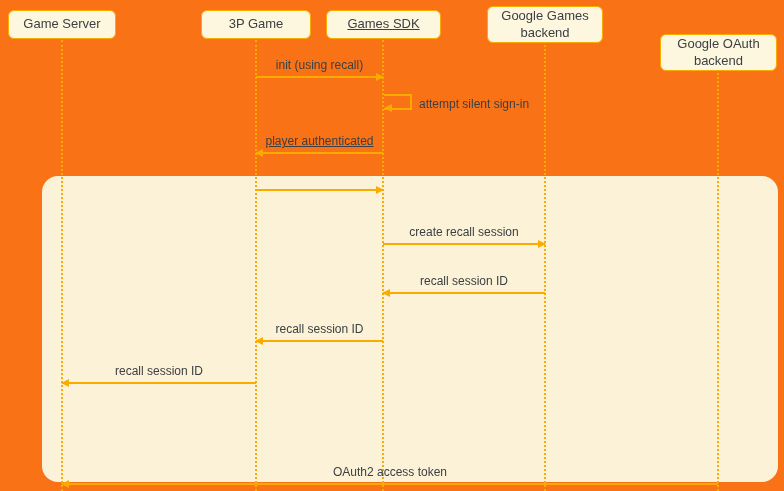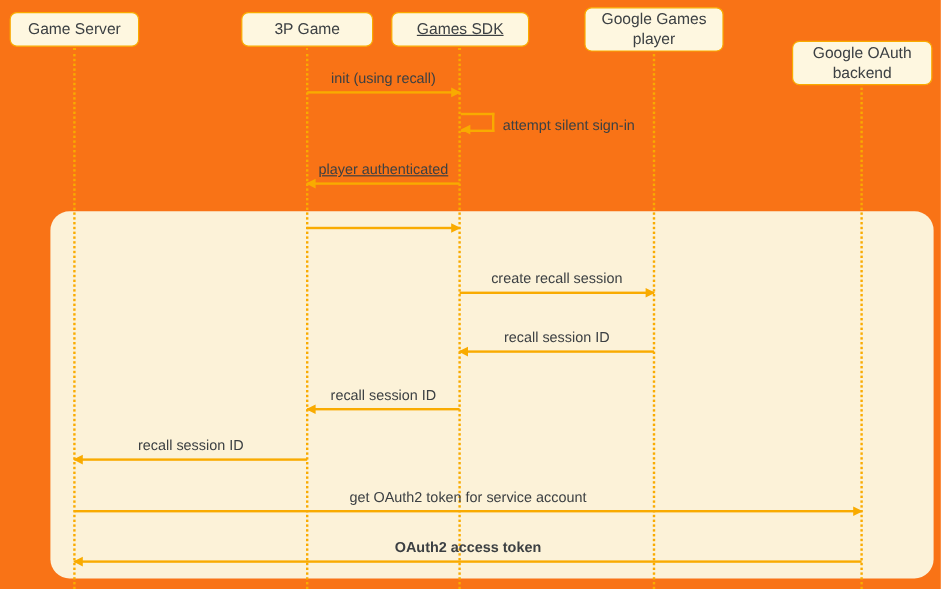--- a/index.html
+++ b/index.html
@@ -128,21 +128,21 @@
     <span>Game Server</span>
   </div>
   <div class="actor" style="left:201px; top:10px; width:110px; height:29px;">
     <span>3P Game</span>
   </div>
   <div class="actor" style="left:326px; top:10px; width:115px; height:29px;text-decoration:underline;">
     <span>Games SDK</span>
   </div>
   <div class="actor" style="left:487px; top:6px; width:116px; height:37px;">
     <span>Google Games
-player</span>
+backend</span>
   </div>
   <div class="actor" style="left:660px; top:6px; width:117px; height:37px;margin-top:28px;">
     <span>Google OAuth
 backend</span>
   </div>
 
   <div class="msg" style="left:256px; top:58px; width:127px;">
     <span class="lbl">init (using recall)</span>
     <div class="line">
       <span class="head-r"></span>
@@ -187,27 +187,21 @@
     </div>
   </div>
 
   <div class="msg" style="left:62px; top:364px; width:194px;">
     <span class="lbl">recall session ID</span>
     <div class="line">
       <span class="head-l"></span>
     </div>
   </div>
 
-  <div class="msg" style="left:62px; top:407px; width:656px;">
-    <span class="lbl">get OAuth2 token for service account</span>
-    <div class="line">
-      <span class="head-r"></span>
-    </div>
-  </div>
-
-  <div class="msg" style="left:62px; top:449px; width:656px;font-weight:bold;">
+
+  <div class="msg" style="left:62px; top:465px; width:656px;">
     <span class="lbl">OAuth2 access token</span>
     <div class="line">
       <span class="head-l"></span>
     </div>
   </div>
 
 </div>
 
 </body></html>

